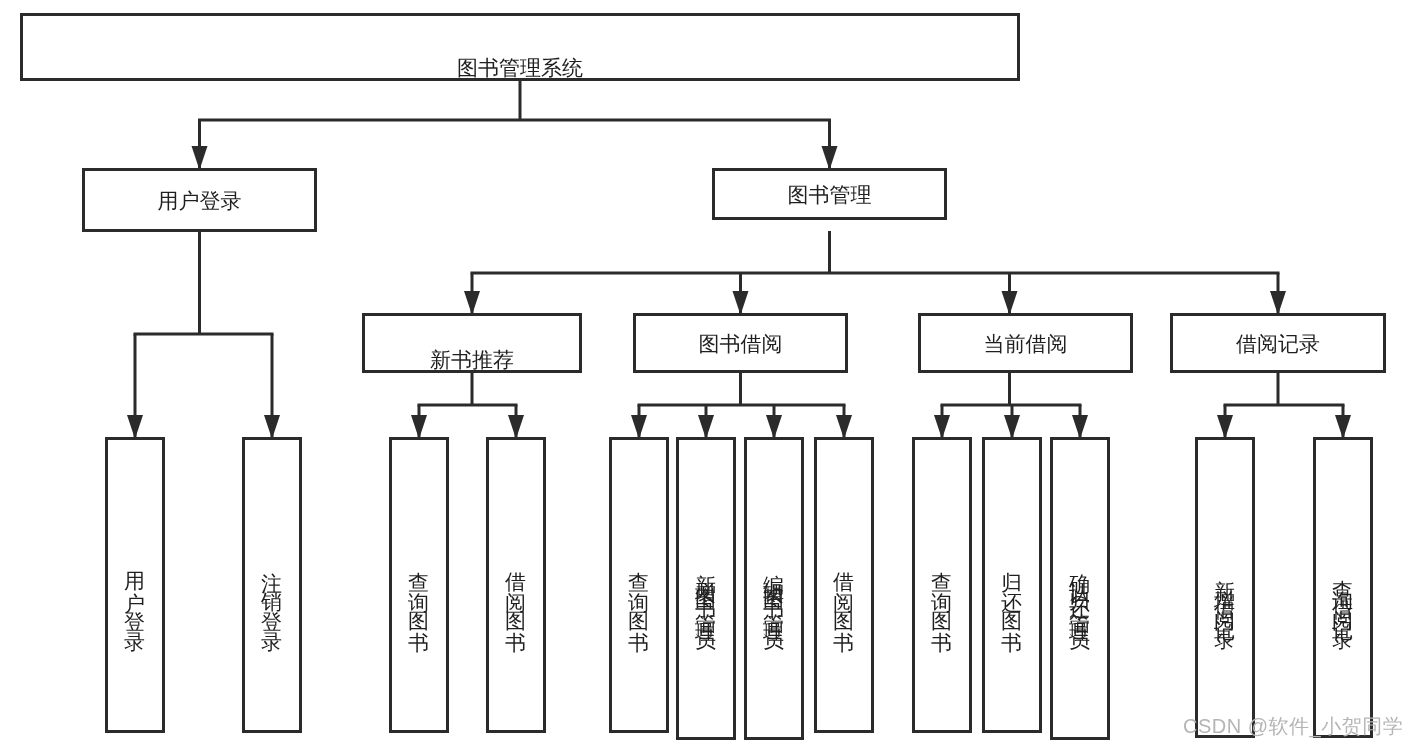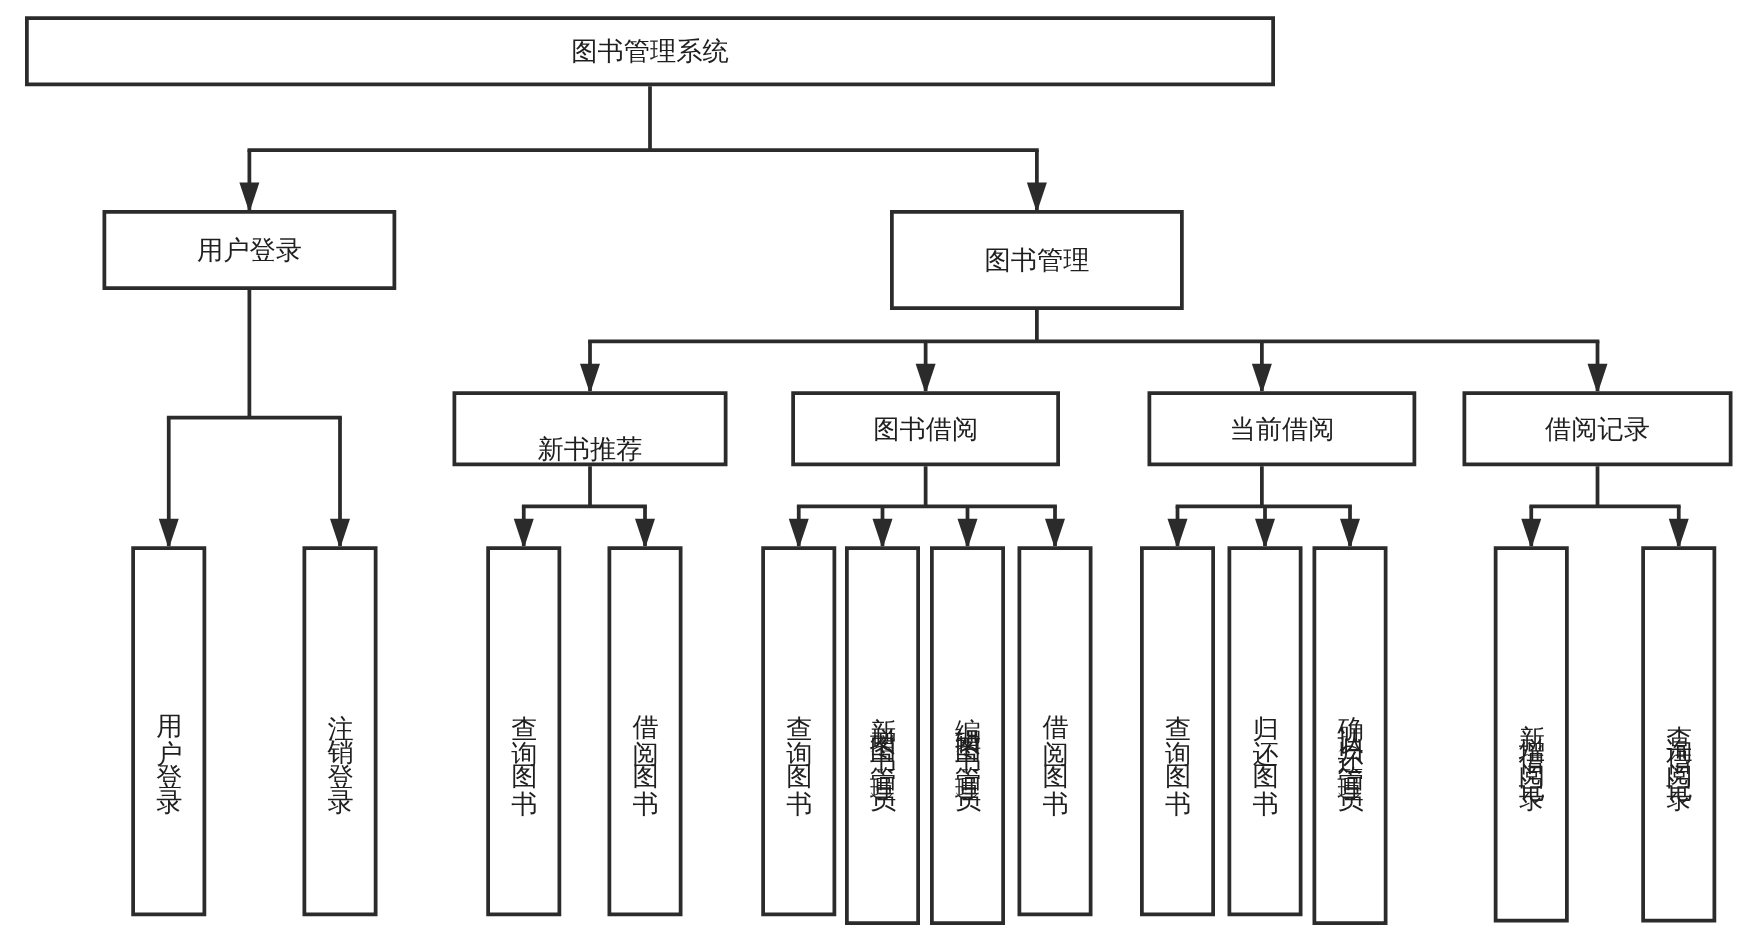--- a/index.html
+++ b/index.html
@@ -101,27 +101,27 @@
       <line x1="1080" y1="405" x2="1080" y2="437" stroke="#2b2b2b" stroke-width="3"></line>
       <polygon points="1080,439 1072,415 1088,415" fill="#2b2b2b"></polygon>
       <line x1="1278" y1="372" x2="1278" y2="405" stroke="#2b2b2b" stroke-width="3"></line>
       <line x1="1223.5" y1="405" x2="1344.5" y2="405" stroke="#2b2b2b" stroke-width="3"></line>
       <line x1="1225" y1="405" x2="1225" y2="437" stroke="#2b2b2b" stroke-width="3"></line>
       <polygon points="1225,439 1217,415 1233,415" fill="#2b2b2b"></polygon>
       <line x1="1343" y1="405" x2="1343" y2="437" stroke="#2b2b2b" stroke-width="3"></line>
       <polygon points="1343,439 1335,415 1351,415" fill="#2b2b2b"></polygon>
     </svg>
   <div id="nodes">
-      <div class="node h" style="left: 20px; top: 13px; width: 1000px; height: 56px;">
+      <div class="node h" style="left: 20px; top: 13px; width: 1000px; height: 68px; align-items: flex-end;">
         <span class="label">图书管理系统</span>
       </div>
       <div class="node h" style="left: 82px; top: 168px; width: 235px; height: 64px;">
         <span class="label">用户登录</span>
       </div>
-      <div class="node h" style="left: 712px; top: 168px; width: 235px; height: 80px;">
+      <div class="node h" style="left: 712px; top: 168px; width: 235px; height: 52px;">
         <span class="label">图书管理</span>
       </div>
       <div class="node h" style="left: 362px; top: 313px; width: 220px; height: 60px; align-items: flex-end;">
         <span class="label">新书推荐</span>
       </div>
       <div class="node h" style="left: 633px; top: 313px; width: 215px; height: 60px;">
         <span class="label">图书借阅</span>
       </div>
       <div class="node h" style="left: 902px; top: 313px; width: 215px; height: 60px; margin-left: 16px;">
         <span class="label">当前借阅</span>
@@ -162,13 +162,14 @@
       <div class="node v len9" style="left: 1050px; top: 437px; width: 60px; height: 303px;">
         <span class="label">确认归还（管理员）</span>
       </div>
       <div class="node v len6" style="left: 1195px; top: 437px; width: 60px; height: 301px;">
         <span class="label">新增借阅记录</span>
       </div>
       <div class="node v len6" style="left: 1313px; top: 437px; width: 60px; height: 301px;">
         <span class="label">查询借阅记录</span>
       </div>
     </div>
+  <div id="watermark">CSDN @软件_小贺同学</div>
 </div>
 
 </body></html>

